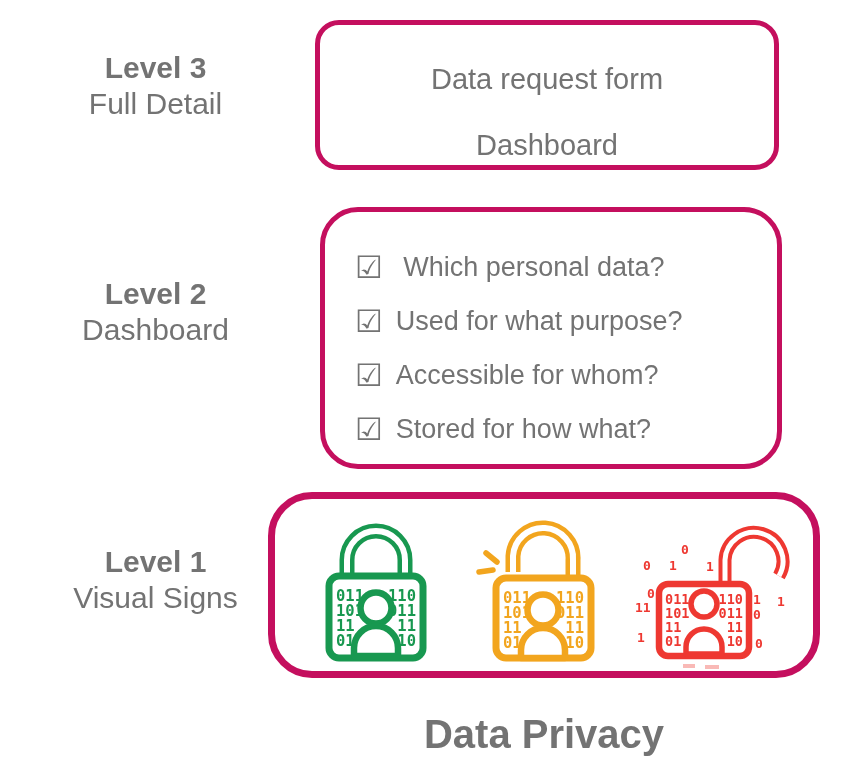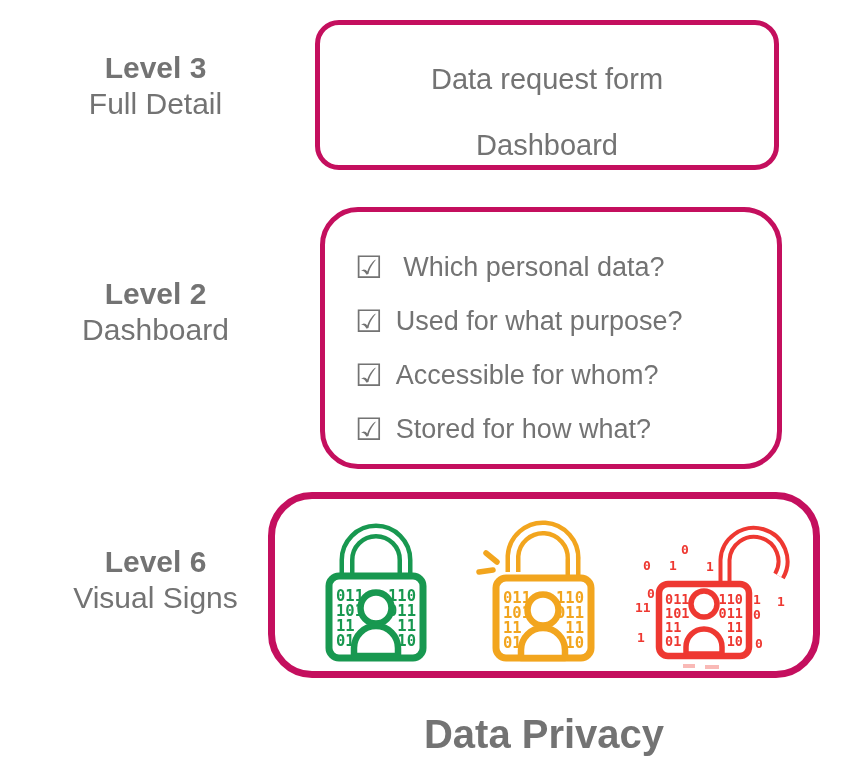--- a/index.html
+++ b/index.html
@@ -63,21 +63,21 @@
       <span class="check-box">☑</span>
       <span class="check-label">Accessible for whom?</span>
     </div>
     <div class="check-row">
       <span class="check-box">☑</span>
       <span class="check-label">Stored for how what?</span>
     </div>
   </div>
 
   <div class="level-label lab1">
-    <div class="ttl">Level 6</div>
+    <div class="ttl">Level 1</div>
     <div class="sub">Visual Signs</div>
   </div>
 
   <div class="rbox box1">
 
     <svg class="lock lock-green" width="110" height="160" viewBox="0 0 110 160">
       <path d="M26,74 V50 A29,29 0 0 1 84,50 V74" fill="none" stroke="#189850" stroke-width="15"></path>
       <path d="M26,74 V50 A29,29 0 0 1 84,50 V74" fill="none" stroke="#ffffff" stroke-width="6"></path>
       <rect x="8" y="66" width="94" height="82" rx="10" fill="#ffffff" stroke="#189850" stroke-width="7"></rect>
       <g fill="#189850">

